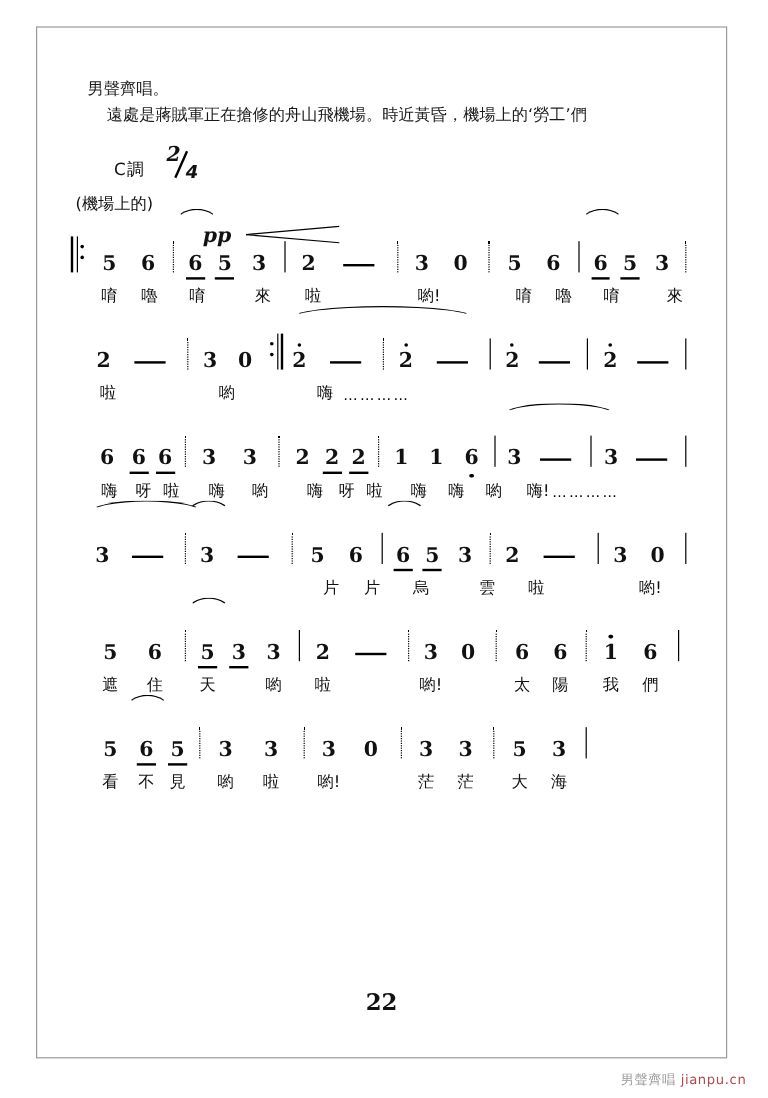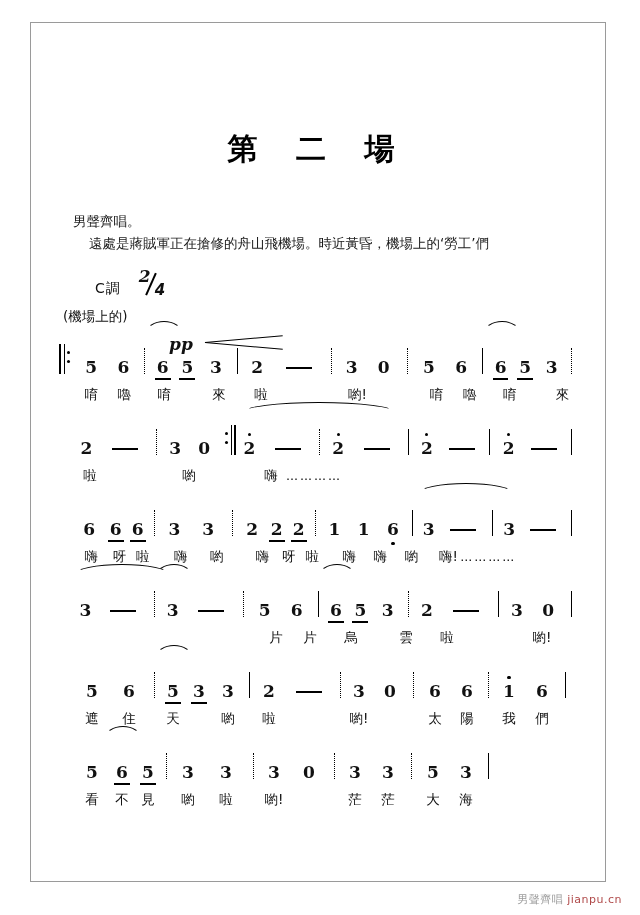--- a/index.html
+++ b/index.html
@@ -185,21 +185,20 @@
     font-size:11px;color:#9b9b9b;letter-spacing:.5px;
   }
   .watermark .site{color:#b04a4a;}
 </style>
 </head>
 <body>
 
 <div class="page">
   <div class="inner">
 
-    <div class="title">第 二 場</div>
 
     <div class="stage">
       <div class="ind1">男聲齊唱。</div>
       <div class="ind2">遠處是蔣賊軍正在搶修的舟山飛機場。時近黃昏，機場上的‘勞工’們</div>
     </div>
 
     <div class="keyrow">
       <span class="keyname">C調</span>
       <span class="meter">
         <span class="num">2</span>
@@ -746,19 +745,20 @@
               <span class="lyr">大</span>
             </span>
           <span class="cell" style="width:34px">
               <span class="lyr">海</span>
             </span>
         </div>
       </div>
 
     </div>
 
+    <div class="pagenum">22</div>
   </div>
 </div>
 
 <div class="watermark">
   <span>男聲齊唱</span>
   <span class="site">jianpu.cn</span>
 </div>
 
 </body></html>

